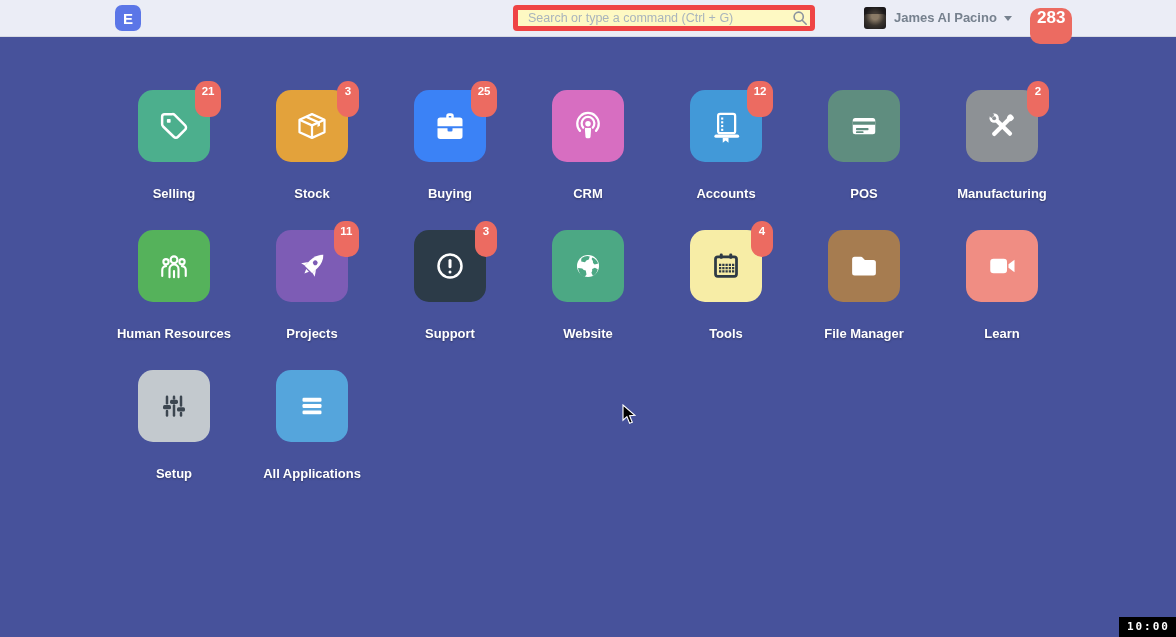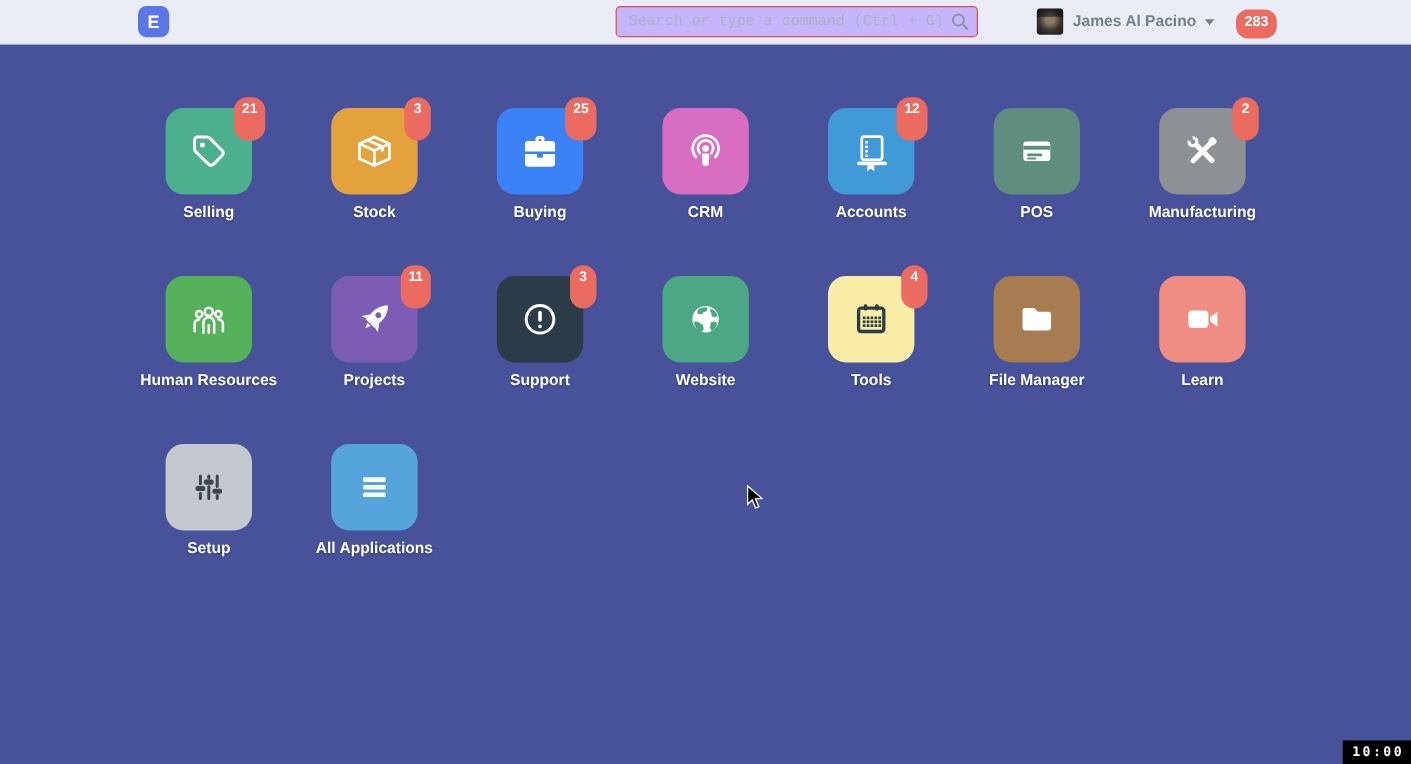--- a/index.html
+++ b/index.html
@@ -16,44 +16,44 @@
   }
   .logo{
     position:absolute;left:115px;top:5px;width:26px;height:26px;
     border-radius:7px;background:#5b76e7;color:#fff;
     font-size:15px;font-weight:bold;display:flex;align-items:center;justify-content:center;
     cursor:pointer;
   }
   .search-wrap{position:absolute;left:513px;top:5px;width:302px;height:26px;}
   .search-input{
     width:100%;height:100%;box-sizing:border-box;
-    border:1px solid #ef4444;border-radius:4px;background:#c4b5fd;
+    border:5px solid #ef4444;border-radius:4px;background:#fef9c3;
     padding:0 30px 0 10px;font-size:12.5px;color:#3e4956;outline:none;
-    font-family:Liberation Mono, monospace;
+    font-family:Liberation Sans, sans-serif;
   }
   .search-input::placeholder{color:#a9b4bc;}
   .search-icon{position:absolute;right:7px;top:5px;width:16px;height:16px;pointer-events:none;}
   .avatar{
     position:absolute;left:864px;top:7px;width:22px;height:22px;border-radius:3px;
     background:radial-gradient(circle at 50% 42%, #8a7a66 0 20%, #3a342e 55%, #17161a 100%);
     box-shadow:inset 0 7px 0 rgba(10,10,14,.55);cursor:pointer;
   }
   .user-name{
     position:absolute;left:894px;top:0;height:43px;line-height:36px;
     font-size:13px;color:#76818e;font-weight:bold;cursor:pointer;
   }
   .user-caret{
     position:absolute;top:16px;margin-left:7px;display:inline-block;
     width:0;height:0;border-left:4px solid transparent;border-right:4px solid transparent;
     border-top:5px solid #76818e;
   }
   .nav-badge{
-    position:absolute;left:1030px;top:8px;height:24px;min-width:16px;
+    position:absolute;left:1030px;top:8px;height:36px;min-width:16px;
     background:#ec6b61;color:#fff;border-radius:10px;
-    font-size:12px;font-weight:bold;line-height:20px;padding:0 7px;text-align:center;
+    font-size:17px;font-weight:bold;line-height:20px;padding:0 7px;text-align:center;
     cursor:pointer;
   }
   
   .desktop{
     width:966px;margin:0 auto;padding-top:53px;
     display:grid;grid-template-columns:repeat(7,138px);
   }
   .cell{
     height:140px;display:flex;flex-direction:column;align-items:center;cursor:pointer;
   }
@@ -61,21 +61,21 @@
     position:relative;width:72px;height:72px;border-radius:15px;
     display:flex;align-items:center;justify-content:center;flex:0 0 auto;
   }
   .tile svg{width:40px;height:40px;display:block;}
   .app-badge{
     position:absolute;top:-9px;right:-11px;height:36px;min-width:9px;
     background:#ec6b61;color:#fff;border-radius:11px;
     font-size:11.5px;font-weight:bold;line-height:21px;padding:0 6.5px;text-align:center;
   }
   .app-label{
-    margin-top:7px;font-size:13px;font-weight:bold;color:#fff;
+    margin-top:24px;font-size:13px;font-weight:bold;color:#fff;
     text-shadow:0 1px 2px rgba(0,0,0,.35);text-align:center;white-space:nowrap;
   }
   
   .cursor{position:absolute;left:622px;top:404px;z-index:9;pointer-events:none;}
   .video-time{
     position:absolute;right:0;bottom:0;background:#000;color:#fff;
     font-family:"DejaVu Sans Mono",monospace;font-size:11px;font-weight:bold;
     letter-spacing:2px;padding:3px 6px 4px 8px;z-index:9;
   }
 </style>

